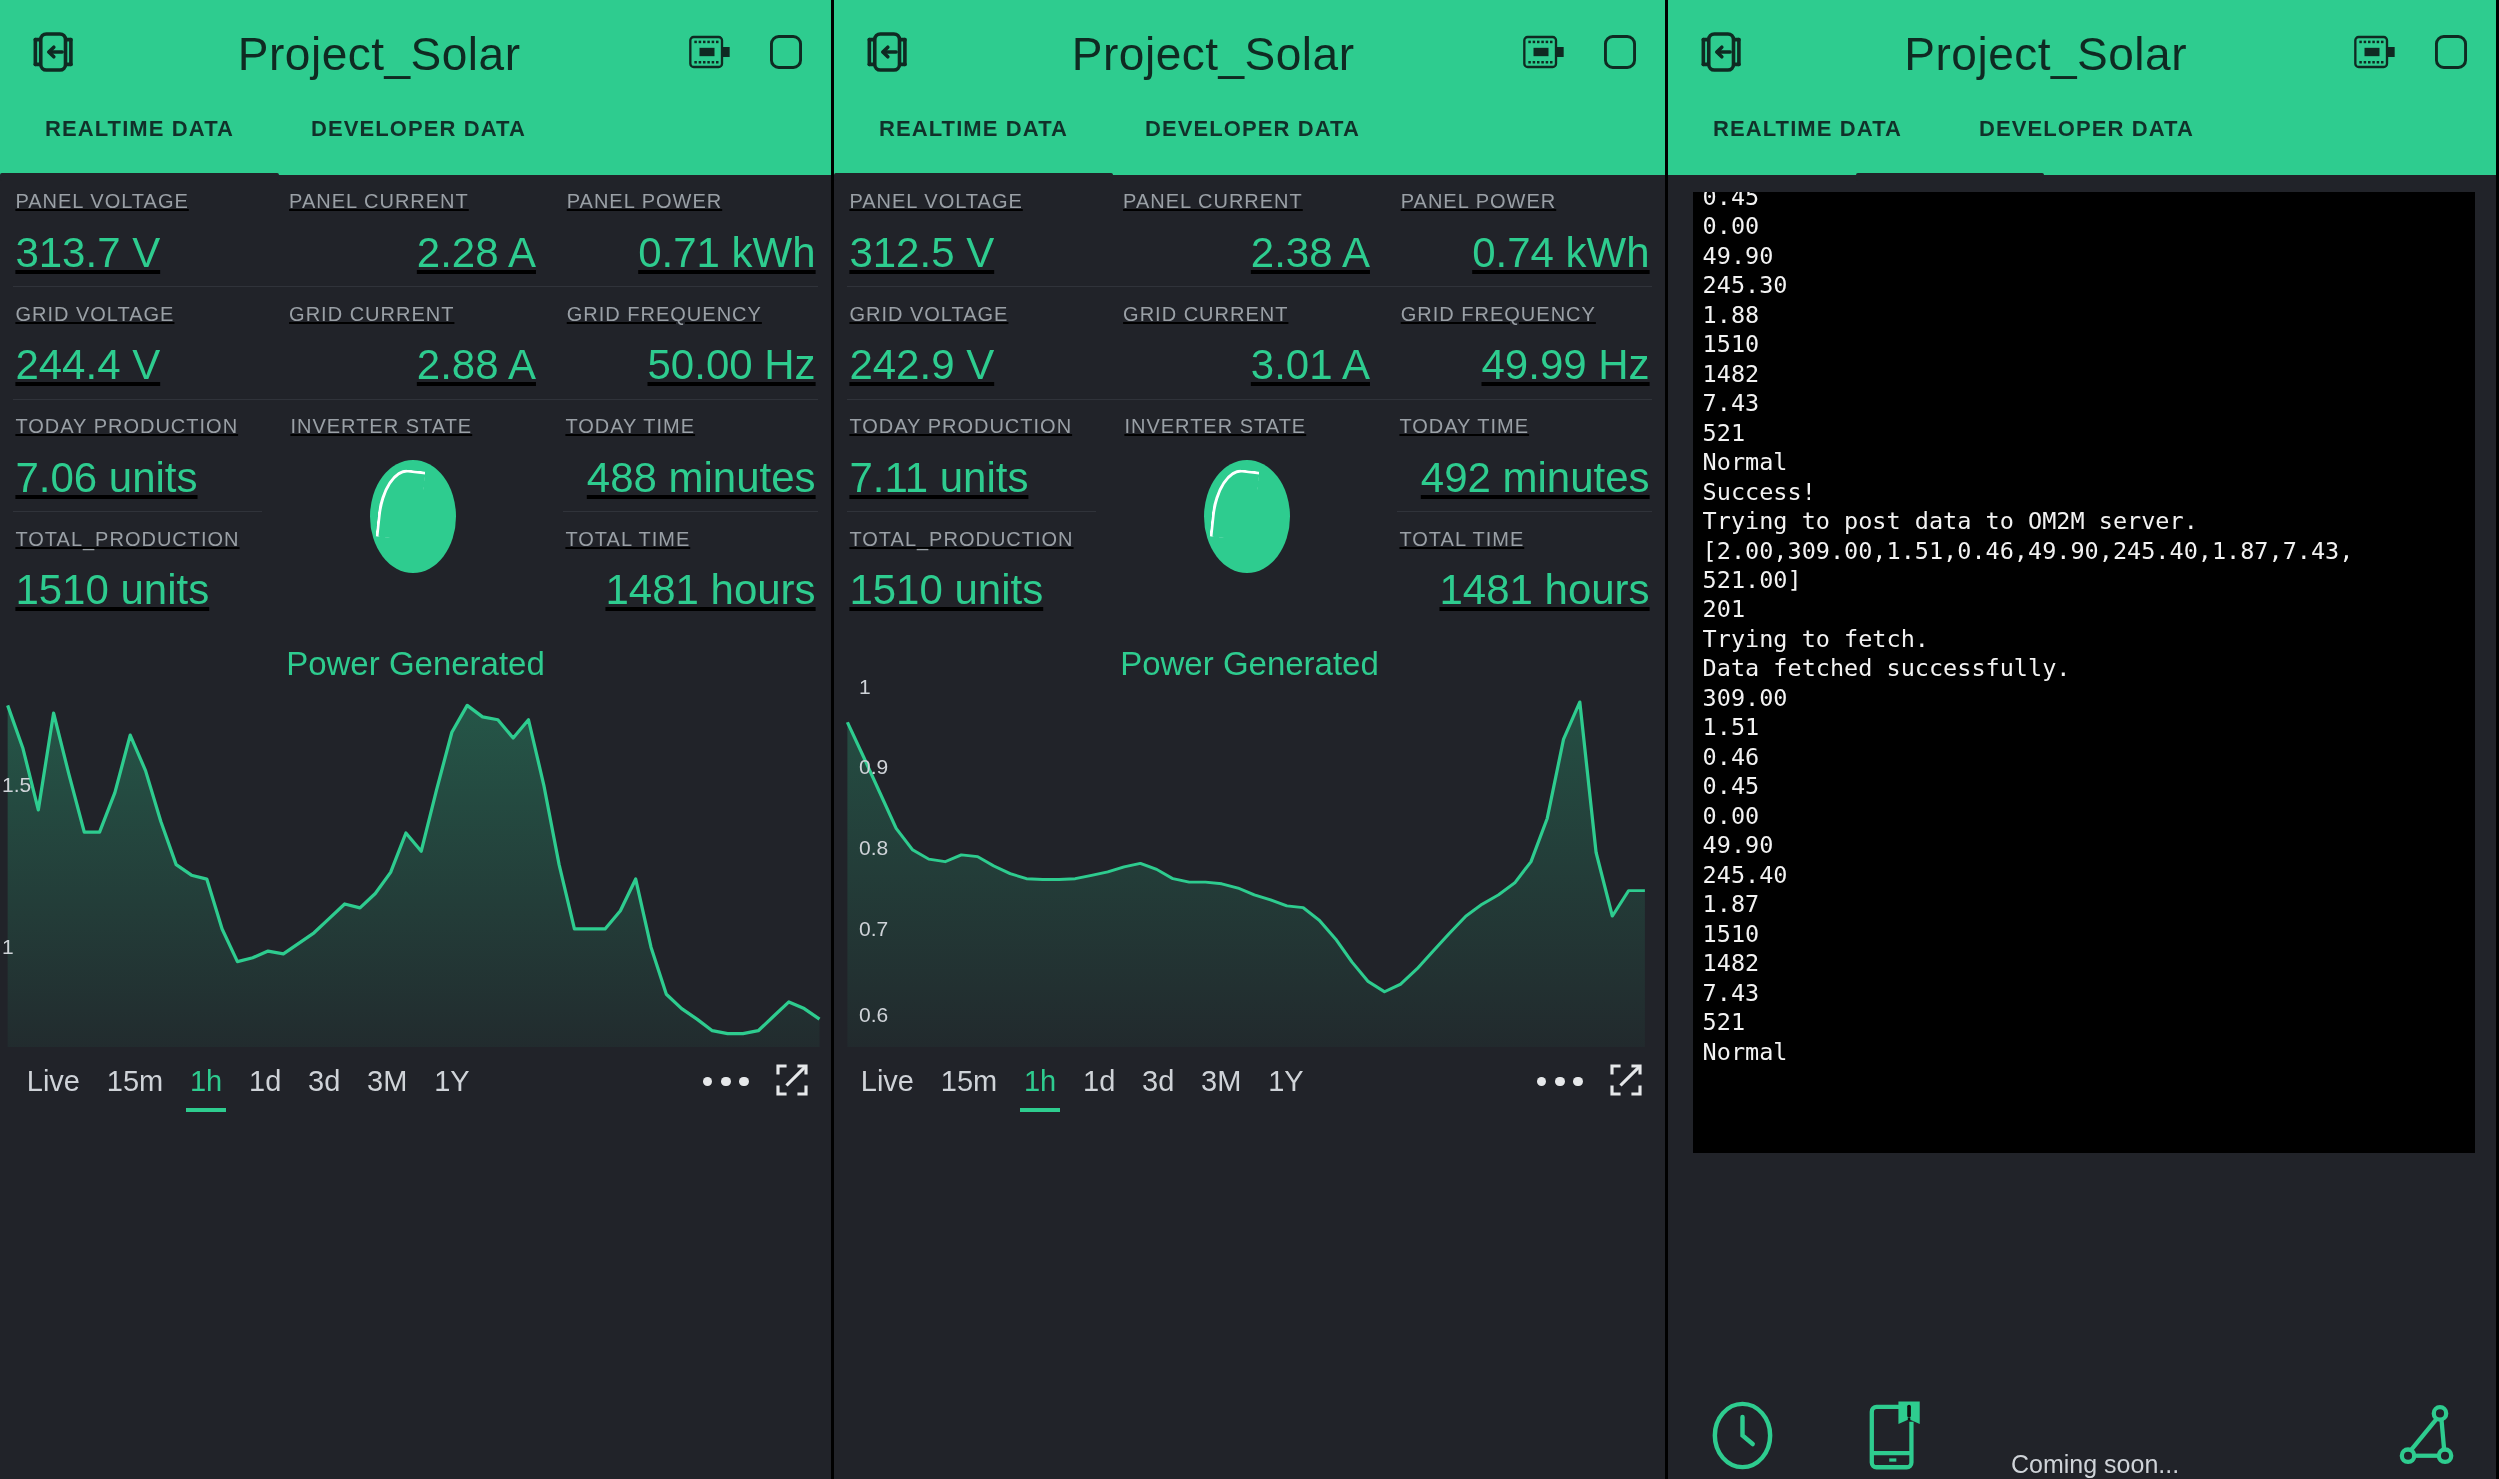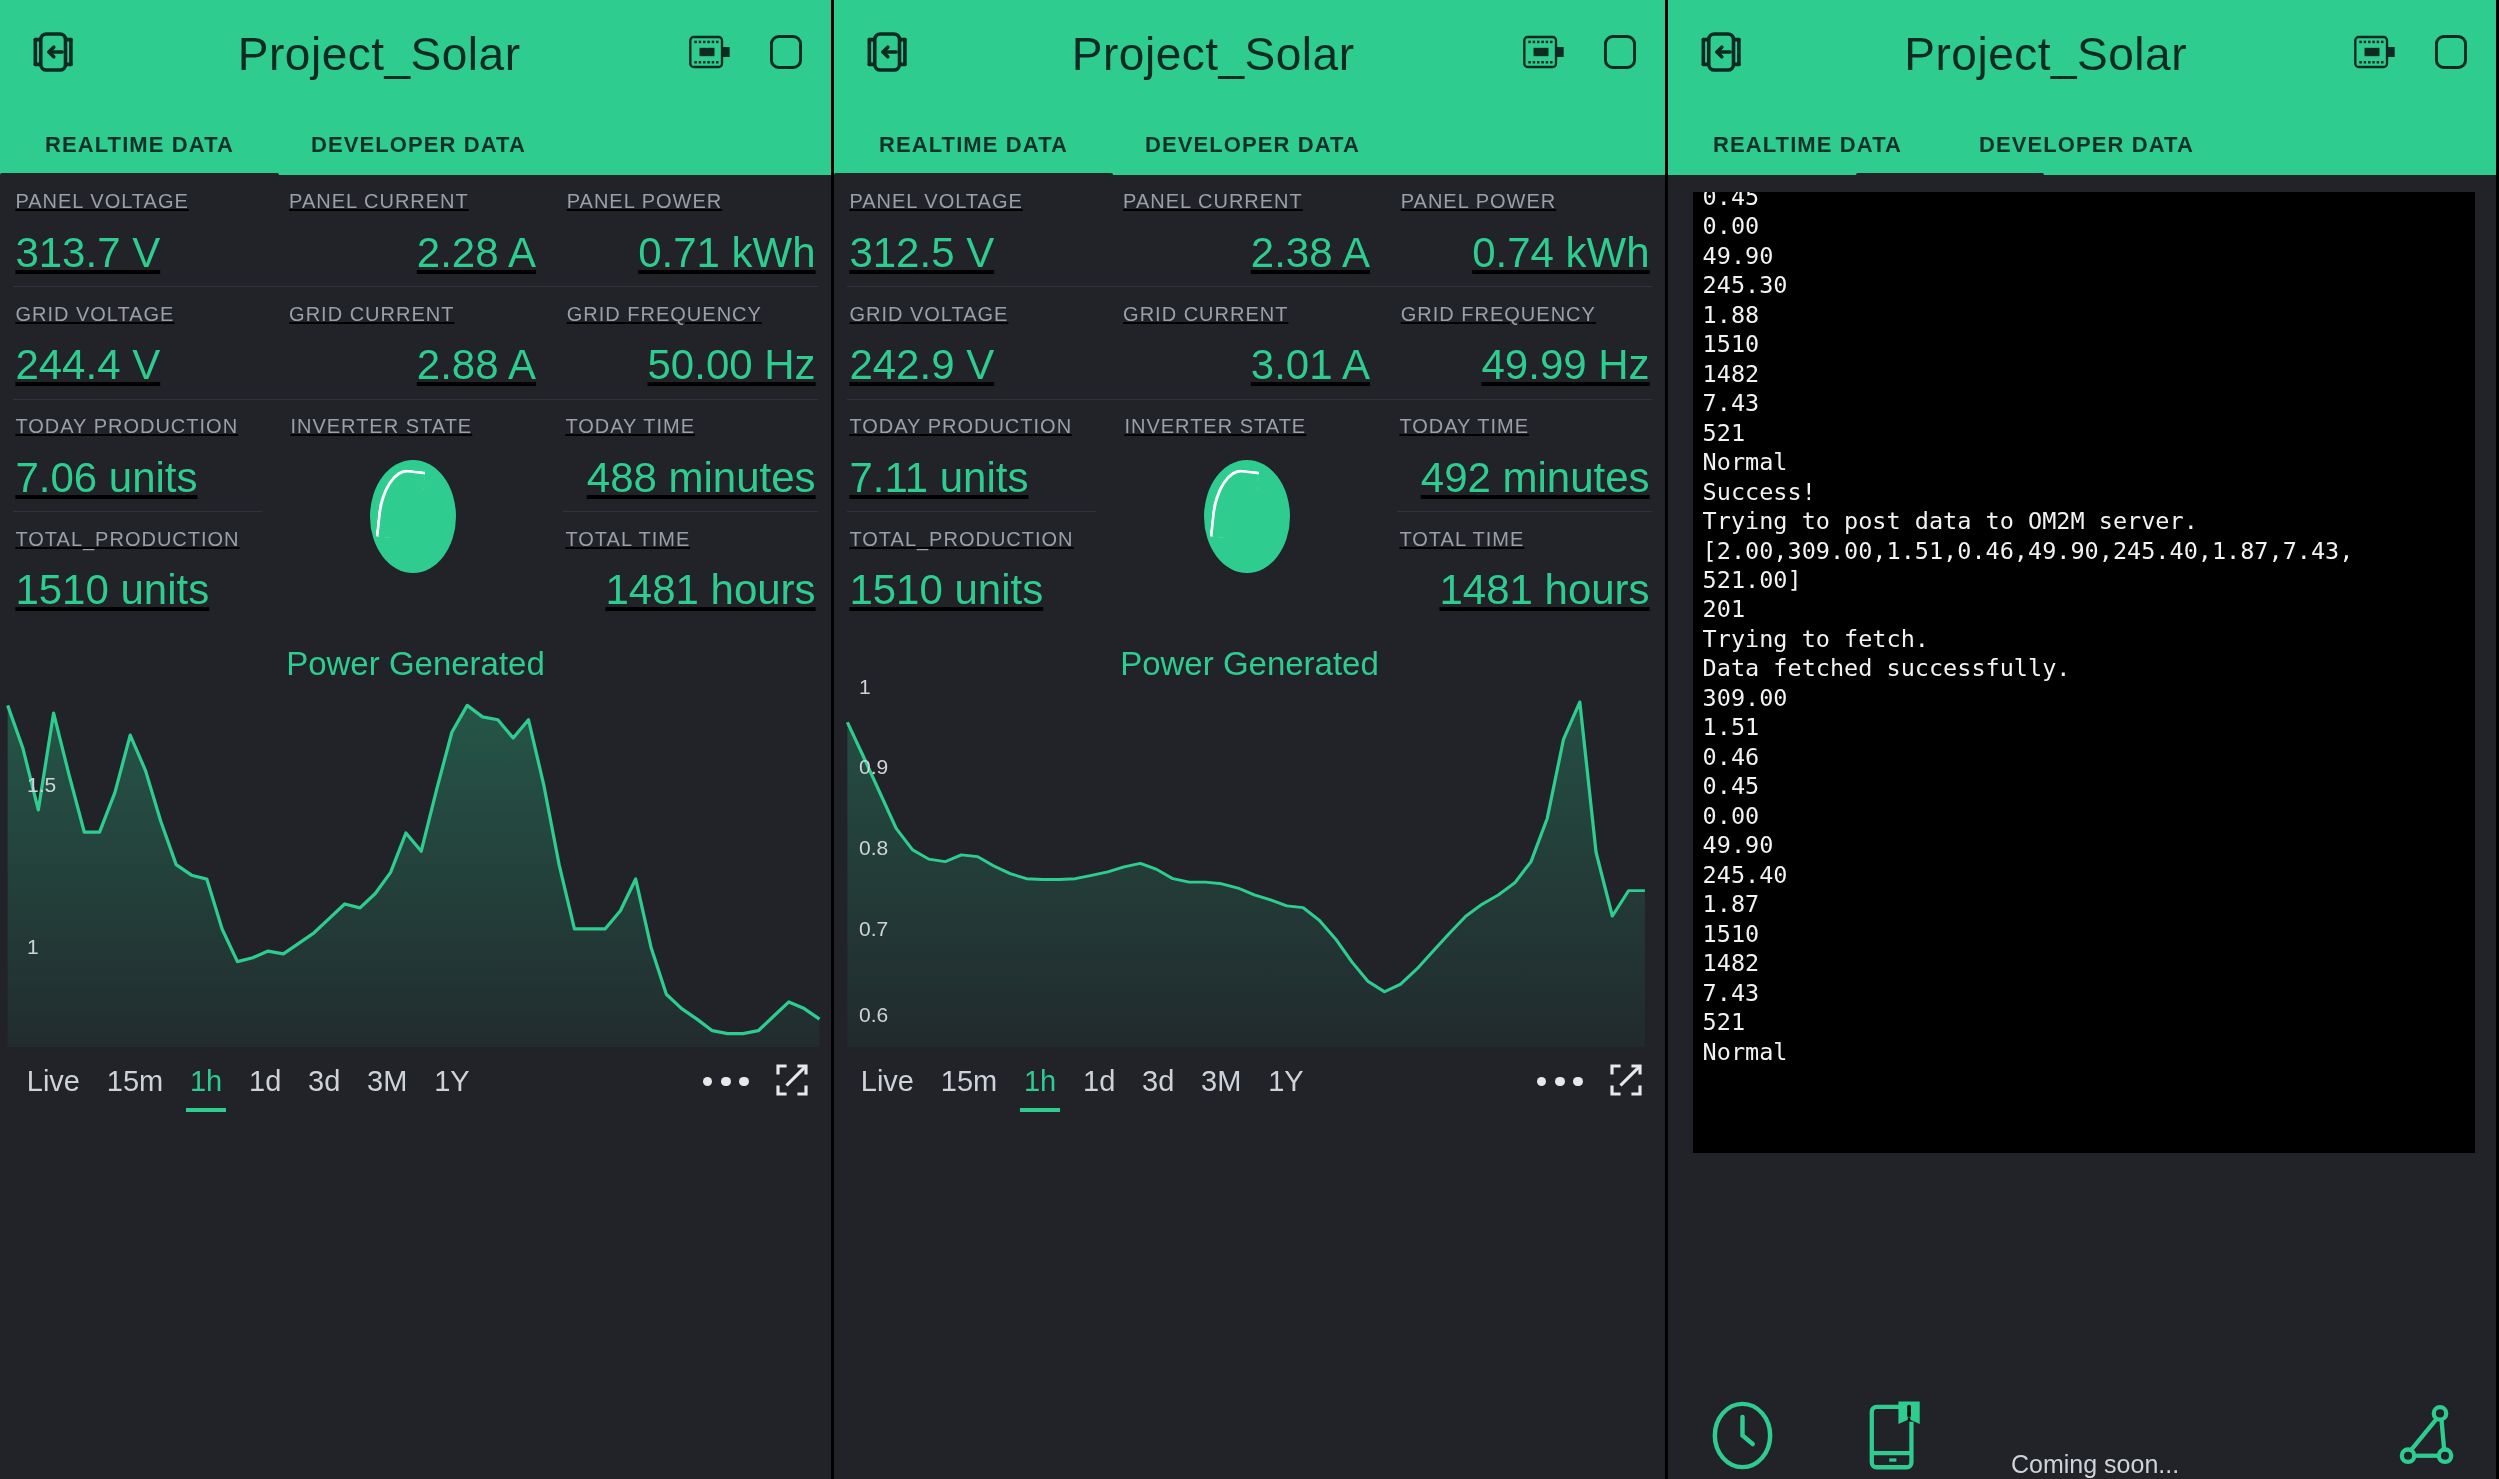--- a/index.html
+++ b/index.html
@@ -45,21 +45,21 @@
     color: #0f2a22;
     letter-spacing: 0.5px;
     font-weight: 400;
     white-space: nowrap;
   }
   .appbar-icons-right { display: flex; align-items: center; gap: 29px; margin-left: 7.7px; }
 
   .tabs {
     display: flex;
     height: 67px;
-    align-items: center;
+    align-items: flex-start;
     position: relative;
   }
   .tab {
     font-size: 22px;
     letter-spacing: 1.1px;
     color: #11312a;
     font-weight: 700;
     padding-top: 7.7px;
     text-align: center;
   }
@@ -145,21 +145,21 @@
     padding: 21px 0 7.7px 0;
   }
   .chart-area {
     position: relative;
     width: 100%;
     height: 357px;
   }
   .chart-area svg { display: block; width: 100%; height: 100%; }
   .ytick {
     position: absolute;
-    left: 27px;
+    left: 2px;
     color: #cfd3d8;
     font-size: 21px;
   }
   .ytick.p2 { left: 25px; }
 
   .xaxis {
     display: flex;
     padding: 0 0 0 0;
     height: 42px;
     align-items: center;

